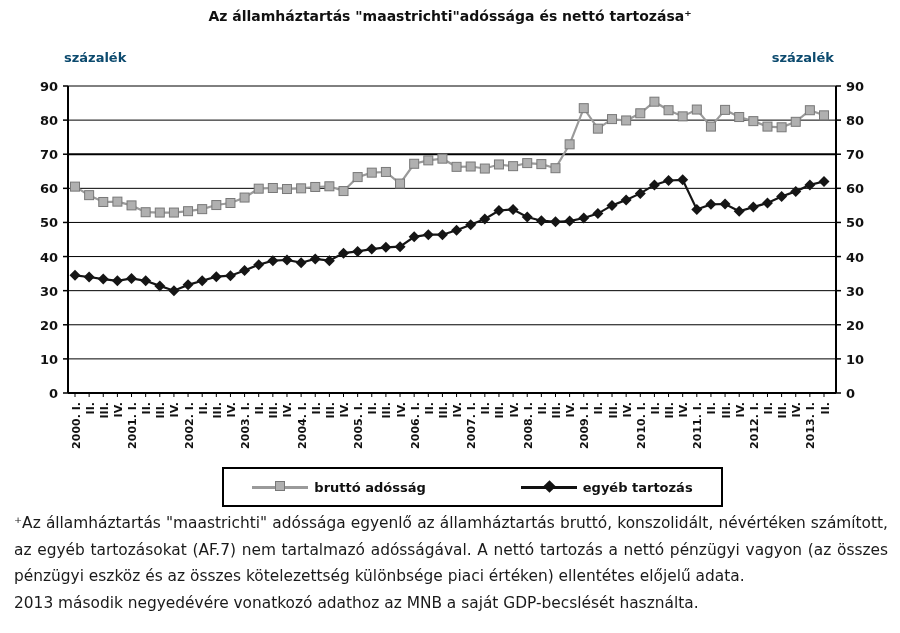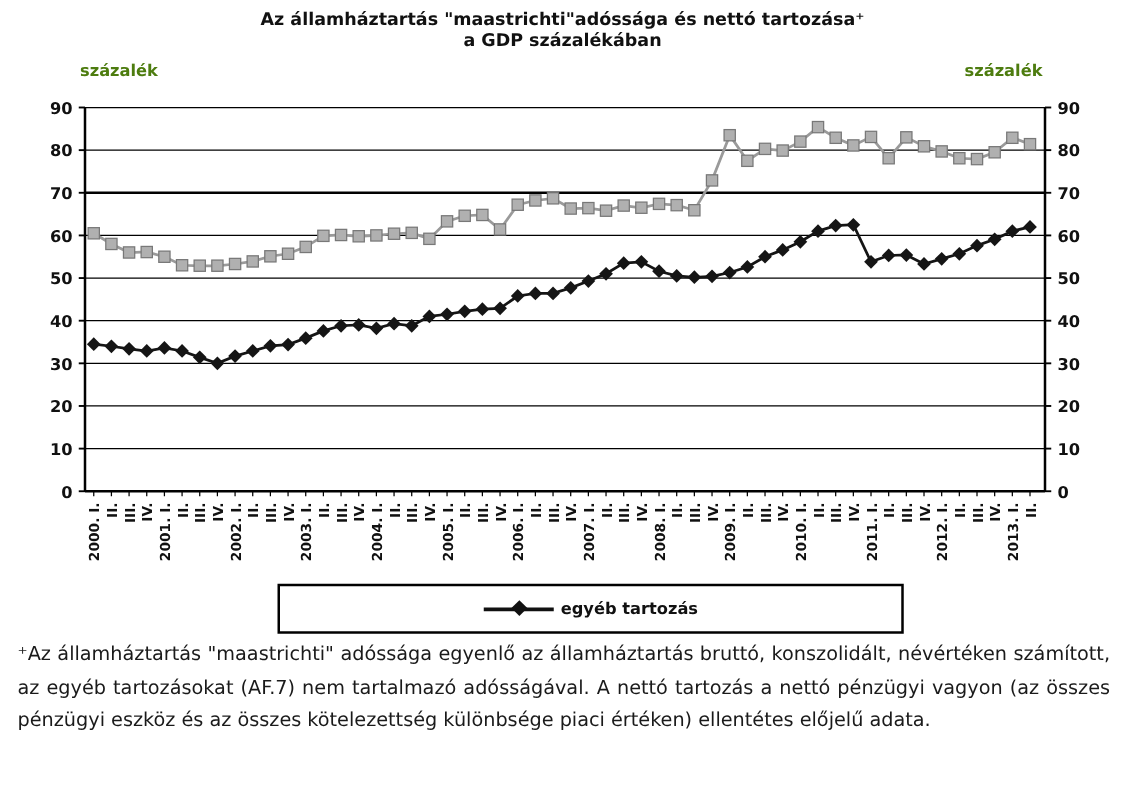--- a/index.html
+++ b/index.html
@@ -1,20 +1,20 @@
 <!DOCTYPE html>
 <html><head>
 <meta charset="utf-8">
 <style>
   html,body{margin:0;padding:0;background:#fff;}
   body{width:900px;height:633px;position:relative;overflow:hidden;
        font-family:"DejaVu Sans","Liberation Sans",sans-serif;color:#1a1a1a;}
   .title-block{position:absolute;top:8px;left:0;width:900px;text-align:center;}
   .title-line{font-size:14px;font-weight:bold;line-height:17px;color:#111;}
-  .unit-label{position:absolute;top:50px;font-size:13px;font-weight:bold;color:#4d7c0f;text-align:right;}
+  .unit-label{position:absolute;top:50px;font-size:13px;font-weight:bold;color:#0c4a6e;text-align:right;}
   .unit-left{left:64px;}
   .unit-right{right:66px;}
   #chart-wrap{position:absolute;left:0;top:0;width:900px;height:462px;}
   #chart-svg{position:absolute;left:0;top:0;}
   .legend-box{position:absolute;left:222px;top:467px;width:497px;height:36px;
       border:2px solid #000;display:flex;align-items:center;justify-content:center;gap:95px;}
   .legend-item{display:flex;align-items:center;gap:6px;}
   .legend-swatch{position:relative;width:56px;height:10px;}
   .legend-line{position:absolute;left:0;top:4px;width:56px;}
   .lg-gray .legend-line{height:3px;background:#9a9a9a;}
@@ -27,21 +27,20 @@
   .footnotes{position:absolute;left:14px;top:510px;width:874px;
       font-size:15.4px;line-height:26.5px;color:#1a1a1a;}
   .footnotes p{margin:0;}
   .fn-main{text-align:justify;}
 </style>
 </head>
 <body>
 
 <div class="title-block">
   <div class="title-line">Az államháztartás "maastrichti"adóssága és nettó tartozása⁺</div>
-  <div class="title-line">a GDP százalékában</div>
 </div>
 
 <div class="unit-label unit-left">százalék</div>
 <div class="unit-label unit-right">százalék</div>
 
 <div id="chart-wrap">
   <svg id="chart-svg" width="900" height="462">
       <line x1="68" y1="393" x2="836" y2="393" stroke="#000" stroke-width="2"></line>
       <line x1="63" y1="393" x2="68" y2="393" stroke="#000" stroke-width="1.5"></line>
       <line x1="836" y1="393" x2="841" y2="393" stroke="#000" stroke-width="1.5"></line>
@@ -310,23 +309,31 @@
       <path d="M767.4716981132076 197.5011111111111L772.9716981132076 203.0011111111111L767.4716981132076 208.5011111111111L761.9716981132076 203.0011111111111Z" fill="#151515"></path>
       <path d="M781.6037735849056 191.01999999999998L787.1037735849056 196.51999999999998L781.6037735849056 202.01999999999998L776.1037735849056 196.51999999999998Z" fill="#151515"></path>
       <path d="M795.7358490566038 185.90333333333334L801.2358490566038 191.40333333333334L795.7358490566038 196.90333333333334L790.2358490566038 191.40333333333334Z" fill="#151515"></path>
       <path d="M809.8679245283018 179.42222222222222L815.3679245283018 184.92222222222222L809.8679245283018 190.42222222222222L804.3679245283018 184.92222222222222Z" fill="#151515"></path>
       <path d="M824 176.01111111111112L829.5 181.51111111111112L824 187.01111111111112L818.5 181.51111111111112Z" fill="#151515"></path>
     </svg>
 </div>
 
 <div class="legend-box">
   <div class="legend-item">
+    <span class="legend-swatch lg-gray">
+      <span class="legend-line"></span>
+        <span class="legend-marker-square"></span>
+    </span>
+    <span class="legend-label">bruttó adósság</span>
+  </div>
+  <div class="legend-item">
     <span class="legend-swatch lg-black">
       <span class="legend-line"></span>
         <span class="legend-marker-diamond"></span>
     </span>
     <span class="legend-label">egyéb tartozás</span>
   </div>
 </div>
 
 <div class="footnotes">
   <p class="fn-main">⁺Az államháztartás "maastrichti" adóssága egyenlő az államháztartás bruttó, konszolidált, névértéken számított, az egyéb tartozásokat (AF.7) nem tartalmazó adósságával. A nettó tartozás a nettó pénzügyi vagyon (az összes pénzügyi eszköz és az összes kötelezettség különbsége piaci értéken) ellentétes előjelű adata.</p>
+  <p>2013 második negyedévére vonatkozó adathoz az MNB a saját GDP-becslését használta.</p>
 </div>
 
 </body></html>

